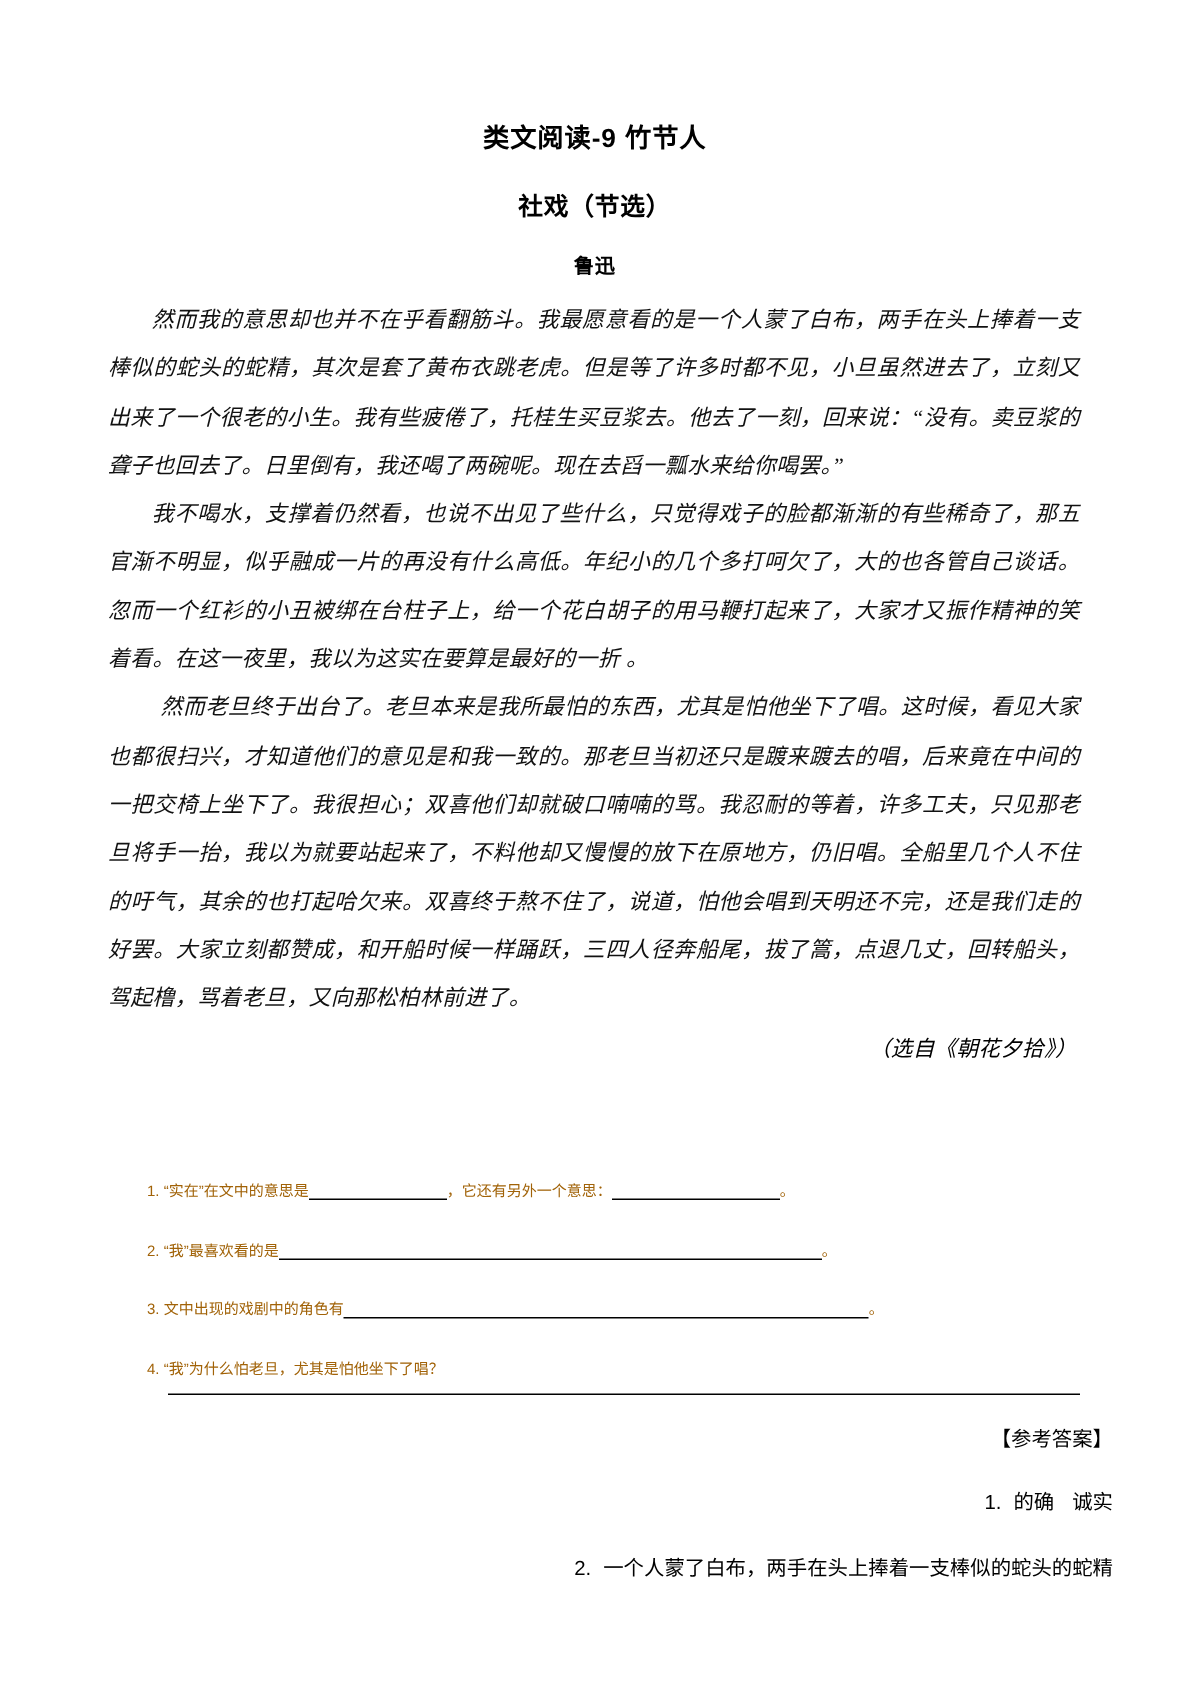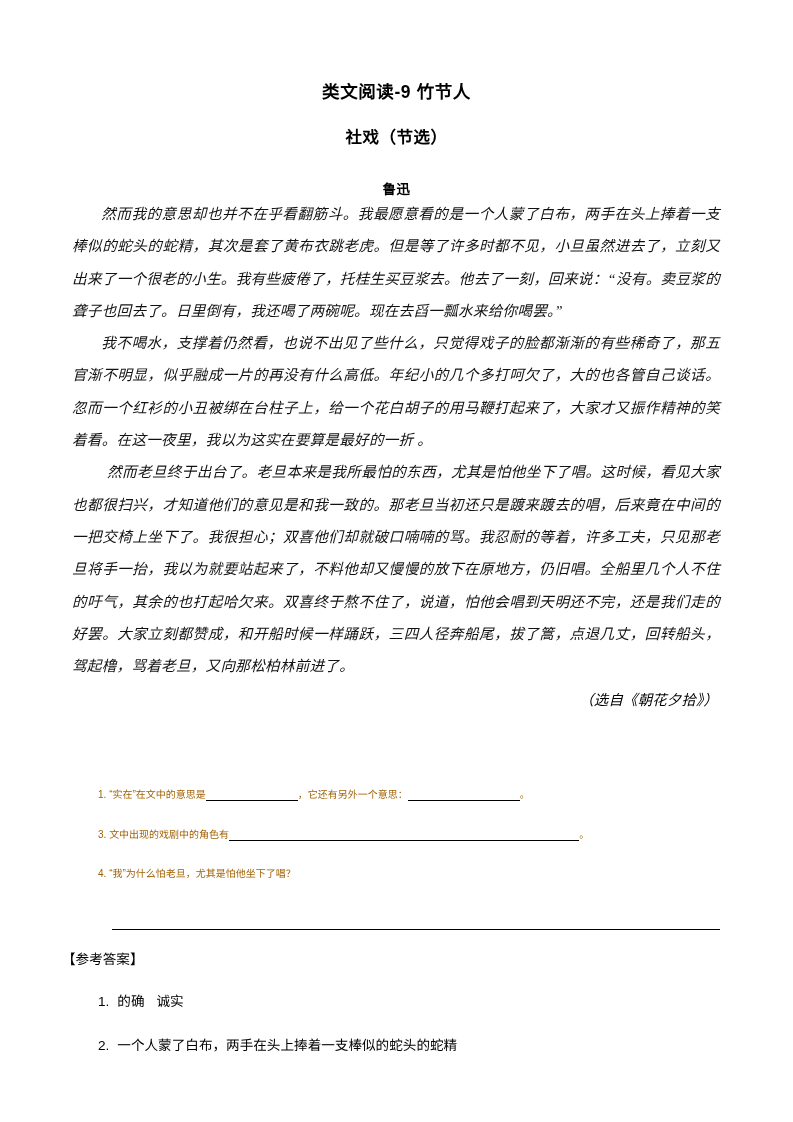--- a/index.html
+++ b/index.html
@@ -50,21 +50,20 @@
     top: 124px;
     font-size: 16.5px;
     letter-spacing: 0.5px;
   }
   .doc-author {
     position: absolute;
     left: 0; right: 0;
     top: 166px;
     font-size: 13.5px;
     letter-spacing: 0.5px;
-    margin-top: 12px;
   }
 
   
   .passage {
     position: absolute;
     left: 72px;
     top: 198px;
     width: 648px;
   }
   .passage p {
@@ -138,20 +137,21 @@
   }
 
   
   .answer-key {
     position: absolute;
     left: 62px;
     top: 950px;
     width: 680px;
     font-family: "Liberation Sans", "DejaVu Sans", sans-serif;
     color: #000;
+    text-align: right;
   }
   .ak-title {
     font-size: 13.6px;
     line-height: 20px;
     margin-bottom: 22px;
   }
   .ak-item {
     font-size: 13.6px;
     line-height: 20px;
     margin: 0 0 24px 36px;
@@ -178,20 +178,24 @@
     <div class="source">（选自《朝花夕拾》）</div>
   </div>
 
   <div class="questions">
 
     <div class="q-row">
       <span class="q-num">1.</span>
       <span class="q-text">“实在”在文中的意思是</span><span class="blank blank-a"></span><span class="q-text">，它还有另外一个意思：</span><span class="blank blank-b"></span><span class="q-tail">。</span>
     </div>
 
+    <div class="q-row">
+      <span class="q-num">2.</span>
+      <span class="q-text">“我”最喜欢看的是</span><span class="blank blank-wide1"></span><span class="q-tail">。</span>
+    </div>
 
     <div class="q-row">
       <span class="q-num">3.</span>
       <span class="q-text">文中出现的戏剧中的角色有</span><span class="blank blank-wide2"></span><span class="q-tail">。</span>
     </div>
 
     <div class="q-row">
       <span class="q-num">4.</span>
       <span class="q-text">“我”为什么怕老旦，尤其是怕他坐下了唱？</span>
     </div>

